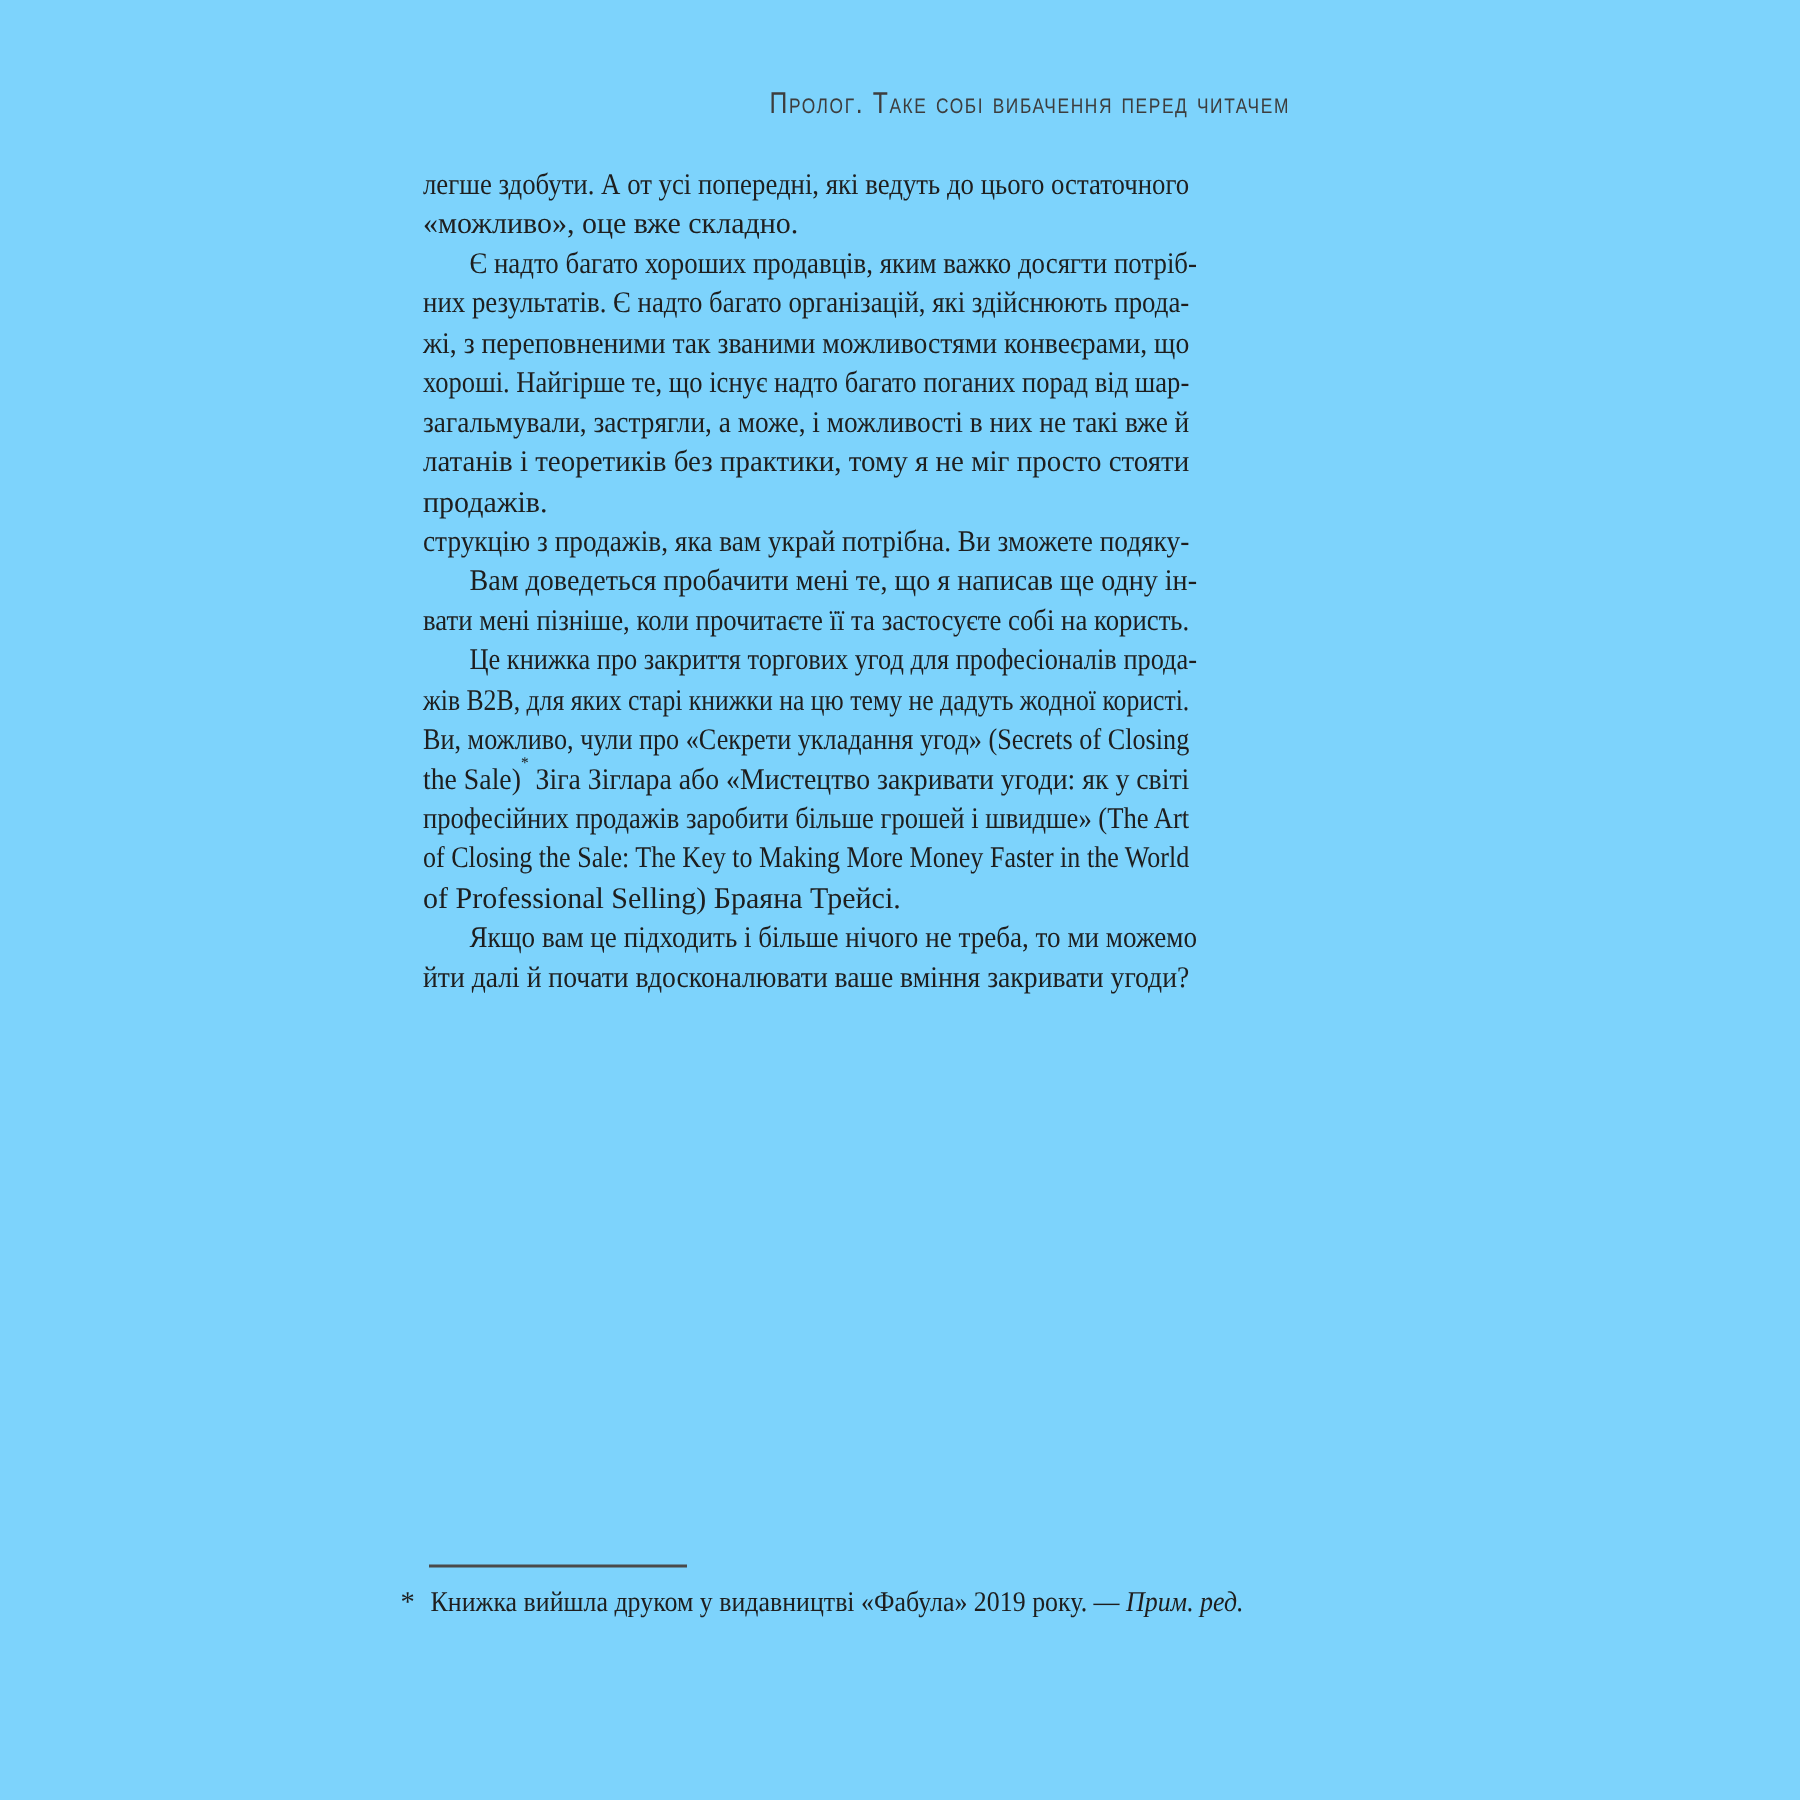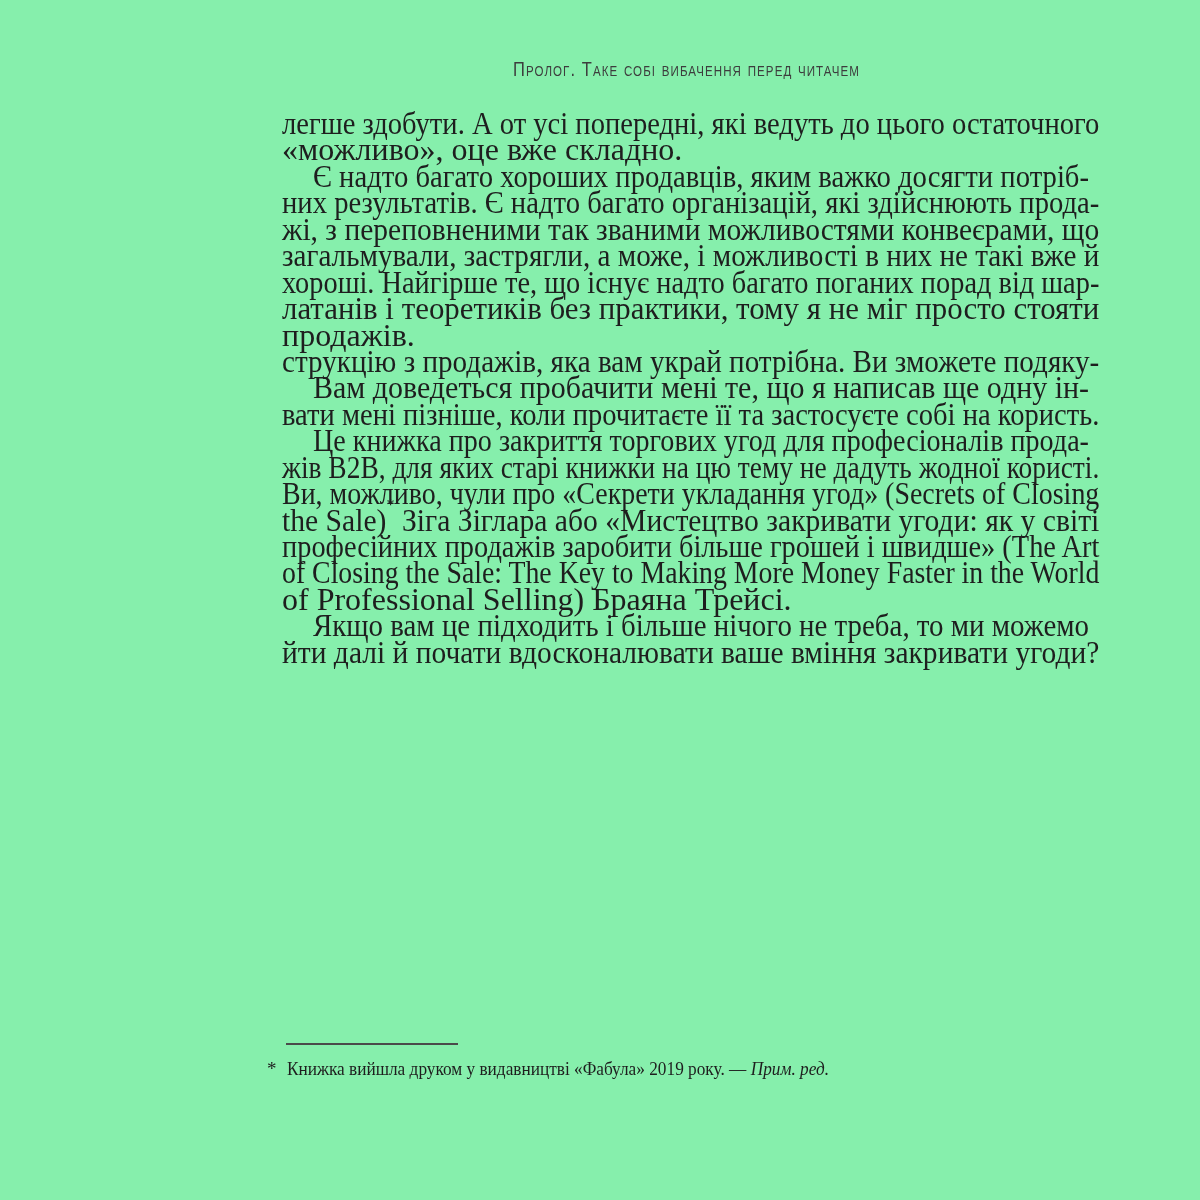--- a/index.html
+++ b/index.html
@@ -1,36 +1,36 @@
 <!DOCTYPE html>
 <html style="--text: #1e1e1e; --heading: #3d3d3d; --rule: #4a4a4a;"><head>
 <meta charset="utf-8">
 <style>
   html,body{margin:0;padding:0;background:#ffffff;}
   .page{
     position:relative;
     width:1200px;height:1200px;
-    background:#86efac;
+    background:#7dd3fc;
     overflow:hidden;
     font-family:"Liberation Serif","DejaVu Serif",serif;
     color:var(--text,#1e1e1e);
   }
   
   .running-head{
     position:absolute;left:513px;top:56px;width:347px;height:26px;
     font-family:"Liberation Sans","DejaVu Sans",sans-serif;
     font-size:20px;line-height:26px;
     letter-spacing:1.3px;
     font-variant-caps:small-caps;
     color:var(--heading,#3d3d3d);
   }
   
   .body-column{
     position:absolute;left:282px;top:110px;width:613px;
-    font-size:32px;
+    font-size:20px;
   }
   .line{height:26.45px;line-height:26.45px;white-space:nowrap;}
   .line.indent{padding-left:31px;}
   .fit{display:inline-block;white-space:nowrap;transform-origin:0 50%;}
   sup.ref{font-size:0.55em;position:relative;top:-0.5em;line-height:0;}
   
   .footnote-rule{
     position:absolute;left:286px;top:1043px;width:172px;height:2px;
     background:var(--rule,#4a4a4a);
   }
@@ -53,22 +53,22 @@
   </div>
 
   <div class="body-column">
 
     <div class="line"><span class="fit" style="transform: scaleX(0.89322);">легше здобути. А от усі попередні, які ведуть до цього остаточного</span></div>
     <div class="line no-stretch"><span class="fit">«можливо», оце вже складно.</span></div>
 
     <div class="line indent"><span class="fit" style="transform: scaleX(0.896052);">Є надто багато хороших продавців, яким важко досягти потріб-</span></div>
     <div class="line"><span class="fit" style="transform: scaleX(0.895401);">них результатів. Є надто багато організацій, які здійснюють прода-</span></div>
     <div class="line"><span class="fit" style="transform: scaleX(0.92252);">жі, з переповненими так званими можливостями конвеєрами, що</span></div>
+    <div class="line"><span class="fit" style="transform: scaleX(0.886278);">хороші. Найгірше те, що існує надто багато поганих порад від шар-</span></div>
     <div class="line"><span class="fit" style="transform: scaleX(0.911143);">загальмували, застрягли, а може, і можливості в них не такі вже й</span></div>
-    <div class="line"><span class="fit" style="transform: scaleX(0.886278);">хороші. Найгірше те, що існує надто багато поганих порад від шар-</span></div>
     <div class="line"><span class="fit" style="transform: scaleX(0.965544);">латанів і теоретиків без практики, тому я не міг просто стояти</span></div>
     <div class="line no-stretch"><span class="fit">продажів.</span></div>
 
     <div class="line"><span class="fit" style="transform: scaleX(0.910382);">струкцію з продажів, яка вам украй потрібна. Ви зможете подяку-</span></div>
     <div class="line indent"><span class="fit" style="transform: scaleX(0.936632);">Вам доведеться пробачити мені те, що я написав ще одну ін-</span></div>
     <div class="line no-stretch"><span class="fit" style="transform: scaleX(0.892509);">вати мені пізніше, коли прочитаєте її та застосуєте собі на користь.</span></div>
 
     <div class="line indent"><span class="fit" style="transform: scaleX(0.87876);">Це книжка про закриття торгових угод для професіоналів прода-</span></div>
     <div class="line"><span class="fit" style="transform: scaleX(0.857024);">жів B2B, для яких старі книжки на цю тему не дадуть жодної користі.</span></div>
     <div class="line"><span class="fit" style="transform: scaleX(0.873336);">Ви, можливо, чули про «Секрети укладання угод» (Secrets of Closing</span></div>

